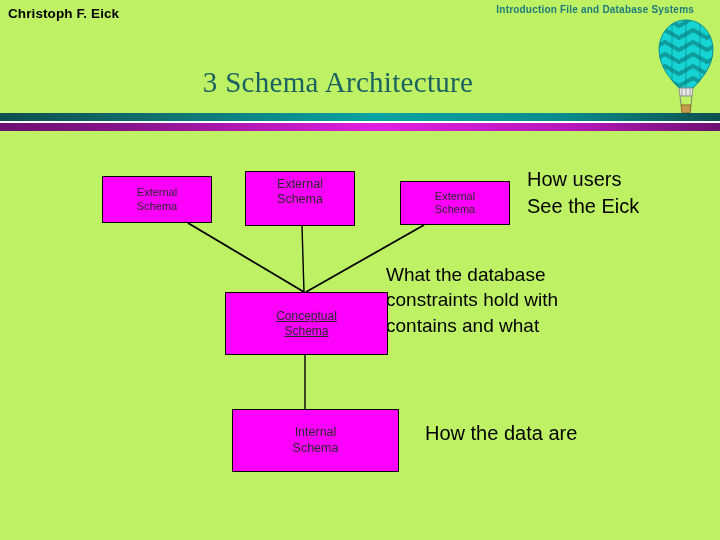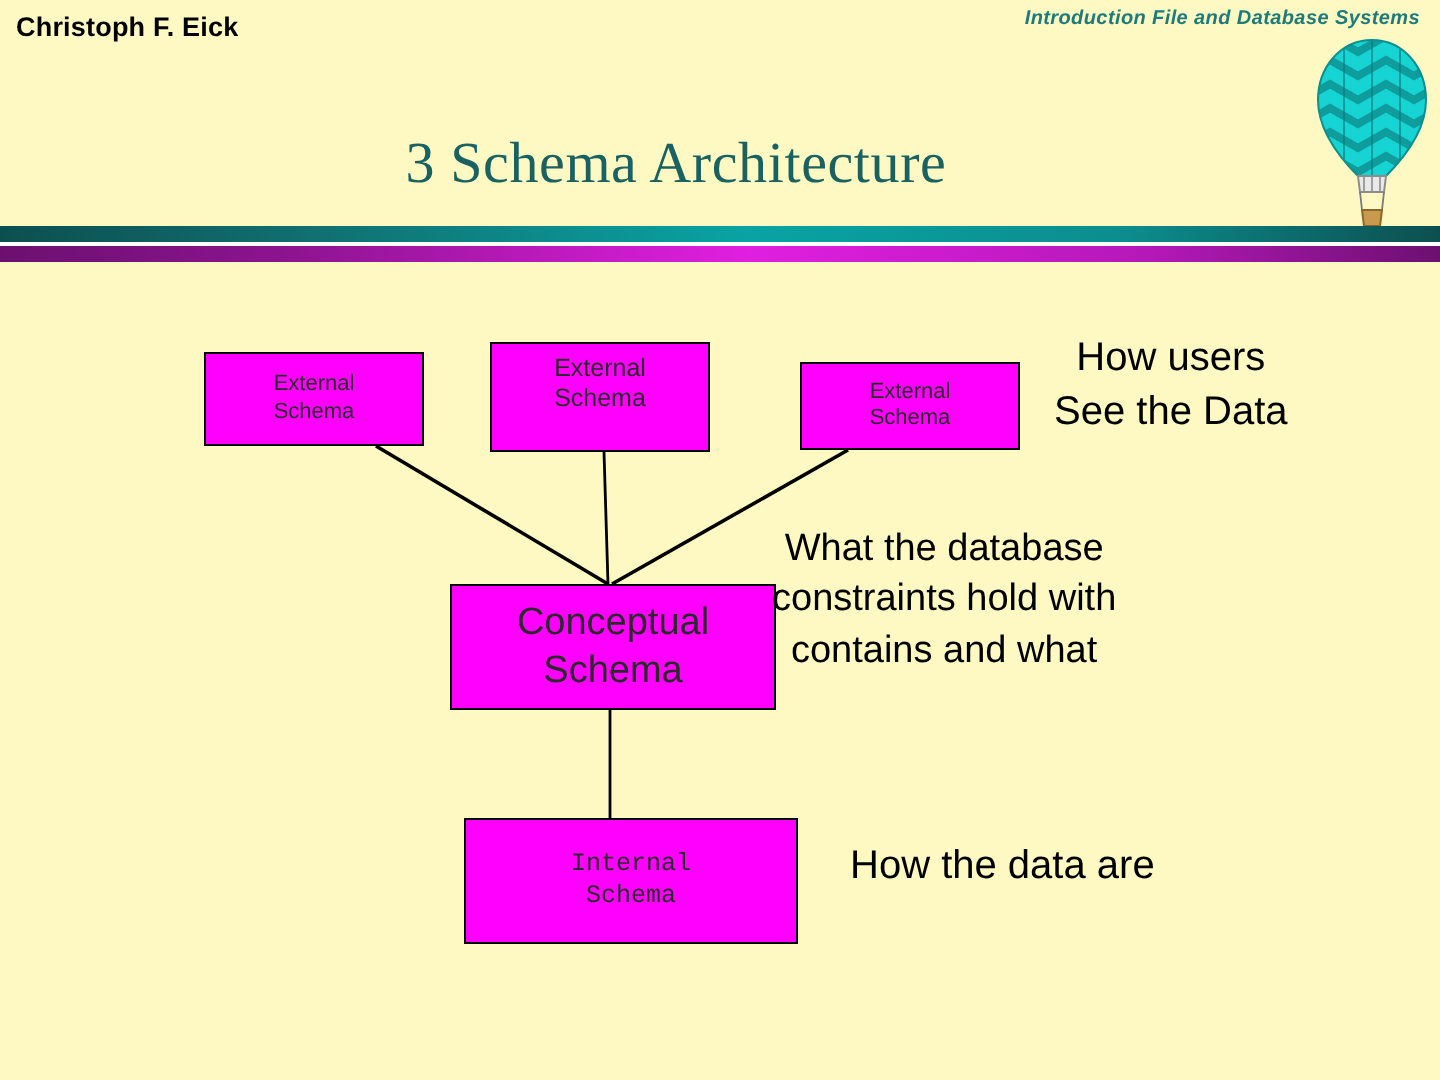--- a/index.html
+++ b/index.html
@@ -10,43 +10,42 @@
     width: 720px;
     height: 540px;
     background: #ffffff;
     font-family: "Liberation Sans", sans-serif;
     overflow: hidden;
   }
   #slide {
     position: relative;
     width: 720px;
     height: 540px;
-    background: #fef9c3;
+    background: #bef264;
   }
 
   
   .author-name {
     position: absolute;
     left: 8px;
     top: 6px;
     font-family: "Liberation Sans", sans-serif;
     font-size: 13.5px;
     font-weight: bold;
     color: #000000;
     letter-spacing: 0.1px;
     white-space: nowrap;
   }
   .course-name {
     position: absolute;
-    right: 10px;
+    right: 26px;
     top: 4px;
     font-family: "Liberation Sans", sans-serif;
     font-size: 10px;
     font-weight: bold;
-    font-style: italic;
     color: #1d7b7b;
     letter-spacing: 0.2px;
     white-space: nowrap;
   }
   .slide-title {
     position: absolute;
     left: 0;
     top: 66px;
     width: 676px;
     text-align: center;
@@ -123,27 +122,27 @@
     font-size: 12.5px;
   }
   #box-ext-3 {
     left: 400px; top: 181px; width: 110px; height: 44px;
     justify-content: center;
     font-size: 11px;
   }
   #box-conceptual {
     left: 225px; top: 292px; width: 163px; height: 63px;
     justify-content: center;
-    font-size: 19px;
+    font-size: 12px;
+    text-decoration: underline;
   }
   #box-internal {
     left: 232px; top: 409px; width: 167px; height: 63px;
     justify-content: center;
     font-size: 12.5px;
-    font-family: Liberation Mono, monospace;
   }
 
   
   .connectors {
     position: absolute;
     left: 0; top: 0;
     width: 720px; height: 540px;
     pointer-events: none;
   }
 
@@ -162,21 +161,21 @@
   #note-contains {
     left: 386px;
     top: 262px;
     font-size: 19px;
   }
   #note-stored {
     left: 425px;
     top: 420px;
     font-size: 20px;
   }
-  .note .line { display: block; white-space: nowrap; text-align: center; }
+  .note .line { display: block; white-space: nowrap; }
 </style>
 </head>
 <body>
 
 <div id="slide">
 
   <div class="author-name">Christoph F. Eick</div>
 
   <div class="course-name">Introduction File and Database Systems</div>
 
@@ -252,21 +251,21 @@
     <span class="line">Schema</span>
   </div>
 
   <div class="schema-box" id="box-internal">
     <span class="line">Internal</span>
     <span class="line">Schema</span>
   </div>
 
   <div class="note" id="note-users">
     <span class="line">How users</span>
-    <span class="line">See the Data</span>
+    <span class="line">See the Eick</span>
   </div>
 
   <div class="note" id="note-contains">
     <span class="line">What the database</span>
     <span class="line">constraints hold with</span>
     <span class="line">contains and what</span>
   </div>
 
   <div class="note" id="note-stored">
     <span class="line">How the data are</span>

